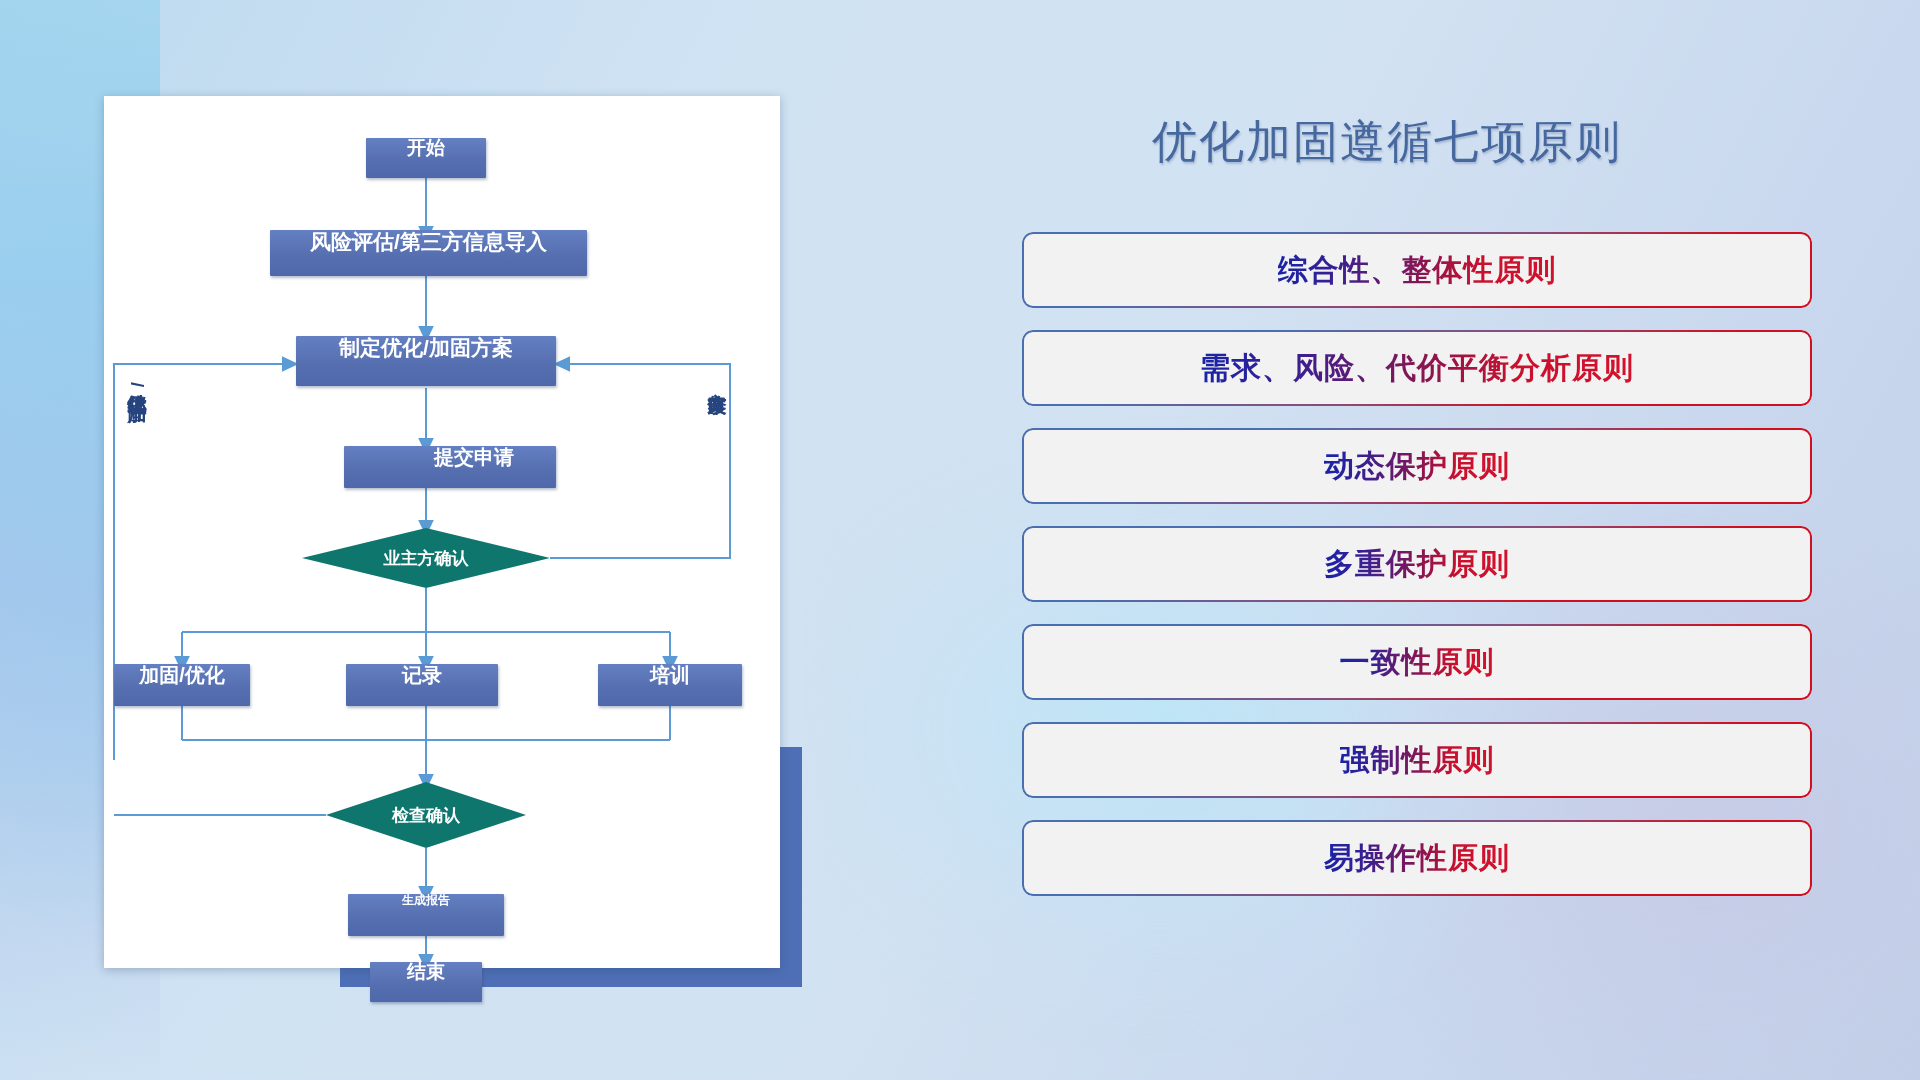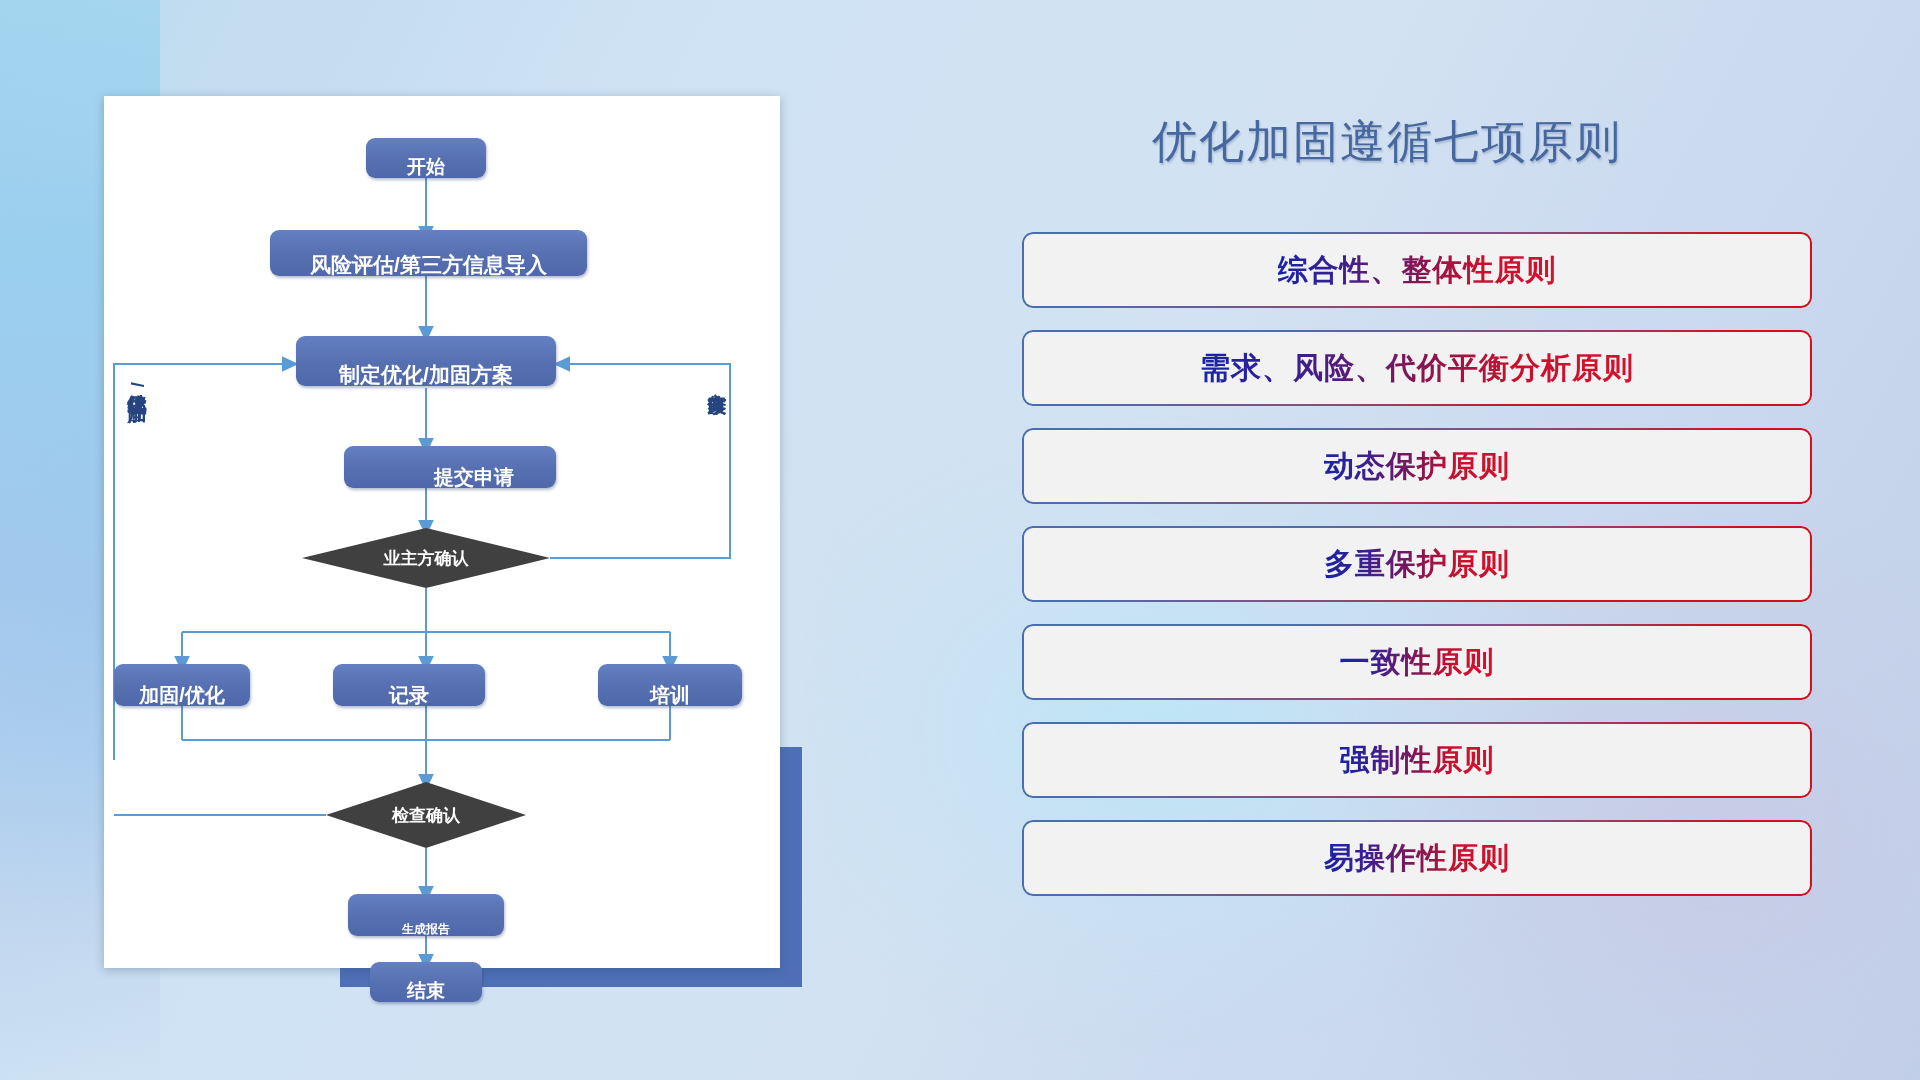--- a/index.html
+++ b/index.html
@@ -45,33 +45,33 @@
   }
   #flow-card{
     position:absolute;left:104px;top:96px;width:676px;height:872px;
     background:#ffffff;
     box-shadow:0 2px 9px rgba(40,70,110,.30);
   }
   #flow-svg{position:absolute;left:0;top:0;width:676px;height:872px;}
 
   .node{
     position:absolute;
-    display:flex;align-items:flex-end;justify-content:center;
+    display:flex;align-items:flex-start;justify-content:center;
     color:#ffffff;font-weight:bold;
     background:linear-gradient(180deg,#6480c2 0%,#566fb0 55%,#4e68ab 100%);
-    border-radius:9px;
+    border-radius:1px;
     box-shadow:1px 2px 3px rgba(45,65,110,.35);
     text-align:center;line-height:1.1;
     white-space:nowrap;
   }
   .diamond{
     position:absolute;
     display:flex;align-items:center;justify-content:center;
     color:#ffffff;font-weight:bold;
-    background:#404040;
+    background:#0f766e;
     clip-path:polygon(50% 0%,100% 50%,50% 100%,0% 50%);
     white-space:nowrap;font-family:Liberation Mono, monospace;
   }
   .vlabel{
     position:absolute;
     writing-mode:vertical-rl;
     color:#26457f;font-weight:bold;
     letter-spacing:1px;
     white-space:nowrap;
   }
@@ -183,21 +183,21 @@
   </div>
 
   <div class="diamond" style="left:198px;top:432px;width:248px;height:60px;font-size:17px;">
     <span>业主方确认</span>
   </div>
 
   <div class="node" style="left:10px;top:568px;width:136px;height:42px;font-size:20px;">
     <span>加固/优化</span>
   </div>
 
-  <div class="node" style="left:229px;top:568px;width:152px;height:42px;font-size:20px;">
+  <div class="node" style="left:242px;top:568px;width:152px;height:42px;font-size:20px;">
     <span>记录</span>
   </div>
 
   <div class="node" style="left:494px;top:568px;width:144px;height:42px;font-size:20px;">
     <span>培训</span>
   </div>
 
   <div class="diamond" style="left:222px;top:686px;width:200px;height:66px;font-size:17px;">
     <span>检查确认</span>
   </div>

